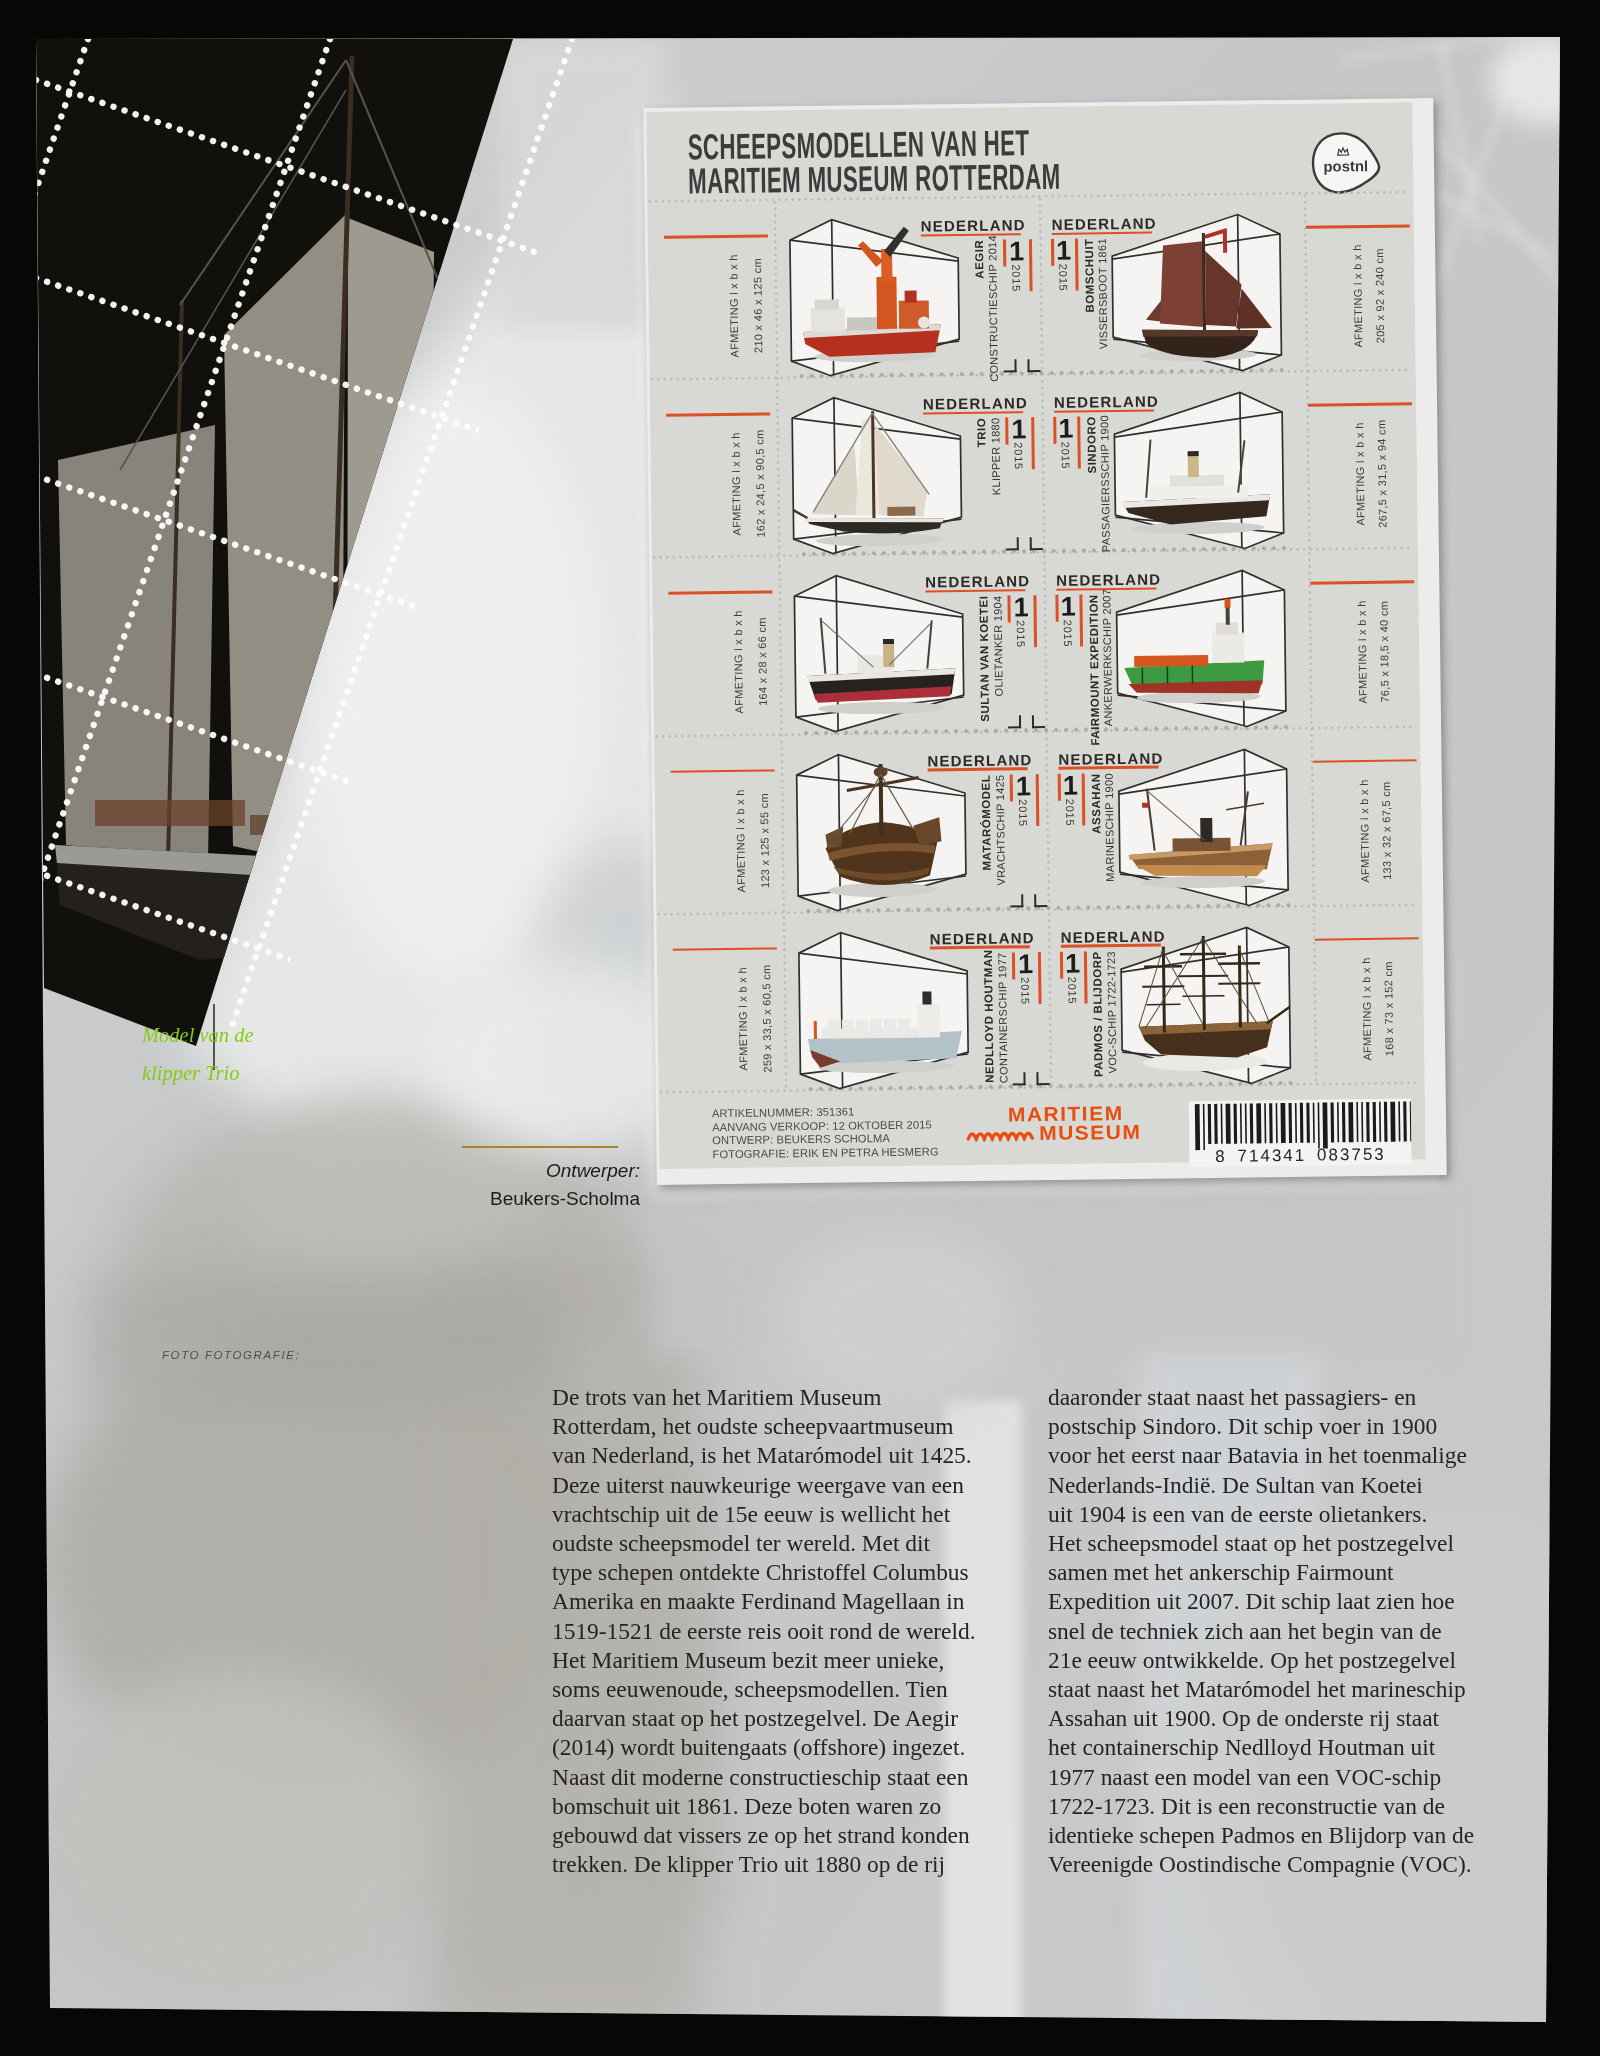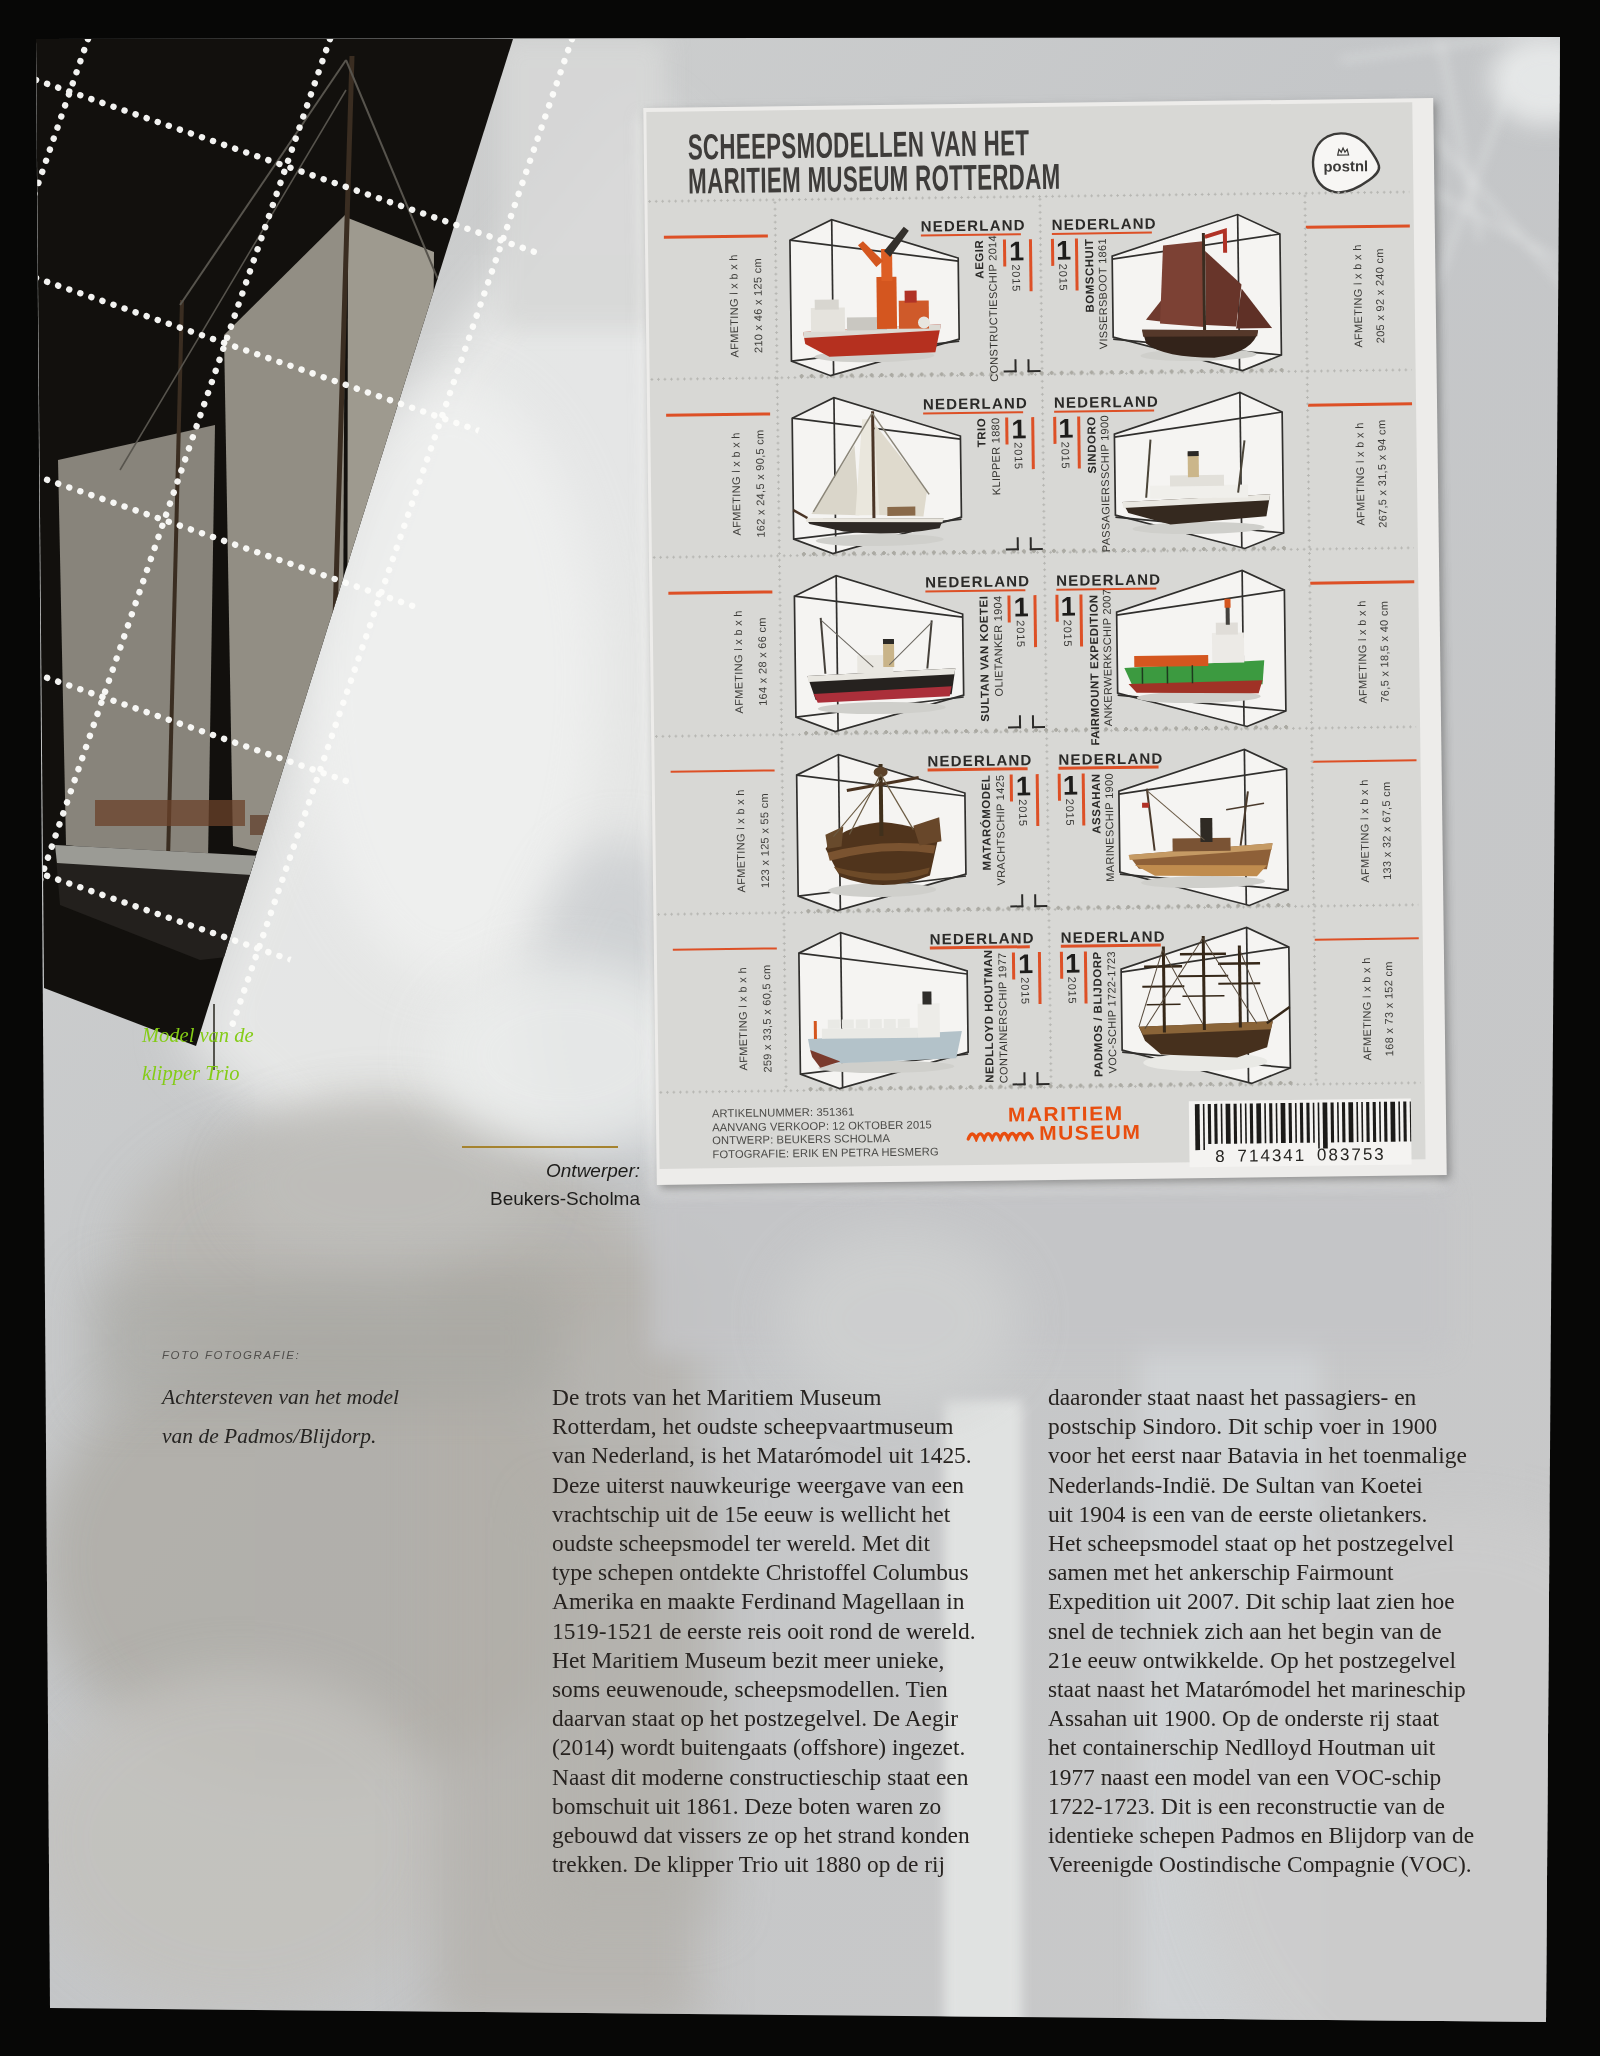--- a/index.html
+++ b/index.html
@@ -144,21 +144,20 @@
 </g>
 </svg>
 
 <div id="leader"></div>
 <div id="cap1">Model van de<br>klipper Trio</div>
 
 <div id="goldline"></div>
 <div id="ontw"><i>Ontwerper:</i><br><span style="font-family:'Liberation Sans',sans-serif;">Beukers-Scholma</span></div>
 
 <div id="fotoc">FOTO FOTOGRAFIE:</div>
-<div id="fotoi">Achtersteven van het model<br>van de Padmos/Blijdorp.</div>
 
 
 <div class="col" id="col1">De trots van het Maritiem Museum<br>Rotterdam, het oudste scheepvaartmuseum<br>van Nederland, is het Matarómodel uit 1425.<br>Deze uiterst nauwkeurige weergave van een<br>vrachtschip uit de 15e eeuw is wellicht het<br>oudste scheepsmodel ter wereld. Met dit<br>type schepen ontdekte Christoffel Columbus<br>Amerika en maakte Ferdinand Magellaan in<br>1519-1521 de eerste reis ooit rond de wereld.<br>Het Maritiem Museum bezit meer unieke,<br>soms eeuwenoude, scheepsmodellen. Tien<br>daarvan staat op het postzegelvel. De Aegir<br>(2014) wordt buitengaats (offshore) ingezet.<br>Naast dit moderne constructieschip staat een<br>bomschuit uit 1861. Deze boten waren zo<br>gebouwd dat vissers ze op het strand konden<br>trekken. De klipper Trio uit 1880 op de rij</div>
 
 <div class="col" id="col2">daaronder staat naast het passagiers- en<br>postschip Sindoro. Dit schip voer in 1900<br>voor het eerst naar Batavia in het toenmalige<br>Nederlands-Indië. De Sultan van Koetei<br>uit 1904 is een van de eerste olietankers.<br>Het scheepsmodel staat op het postzegelvel<br>samen met het ankerschip Fairmount<br>Expedition uit 2007. Dit schip laat zien hoe<br>snel de techniek zich aan het begin van de<br>21e eeuw ontwikkelde. Op het postzegelvel<br>staat naast het Matarómodel het marineschip<br>Assahan uit 1900. Op de onderste rij staat<br>het containerschip Nedlloyd Houtman uit<br>1977 naast een model van een VOC-schip<br>1722-1723. Dit is een reconstructie van de<br>identieke schepen Padmos en Blijdorp van de<br>Vereenigde Oostindische Compagnie (VOC).</div>
 
 <div id="sheet">
 <div id="print"></div>
 
 <div id="title">SCHEEPSMODELLEN VAN HET<br>MARITIEM MUSEUM ROTTERDAM</div>

